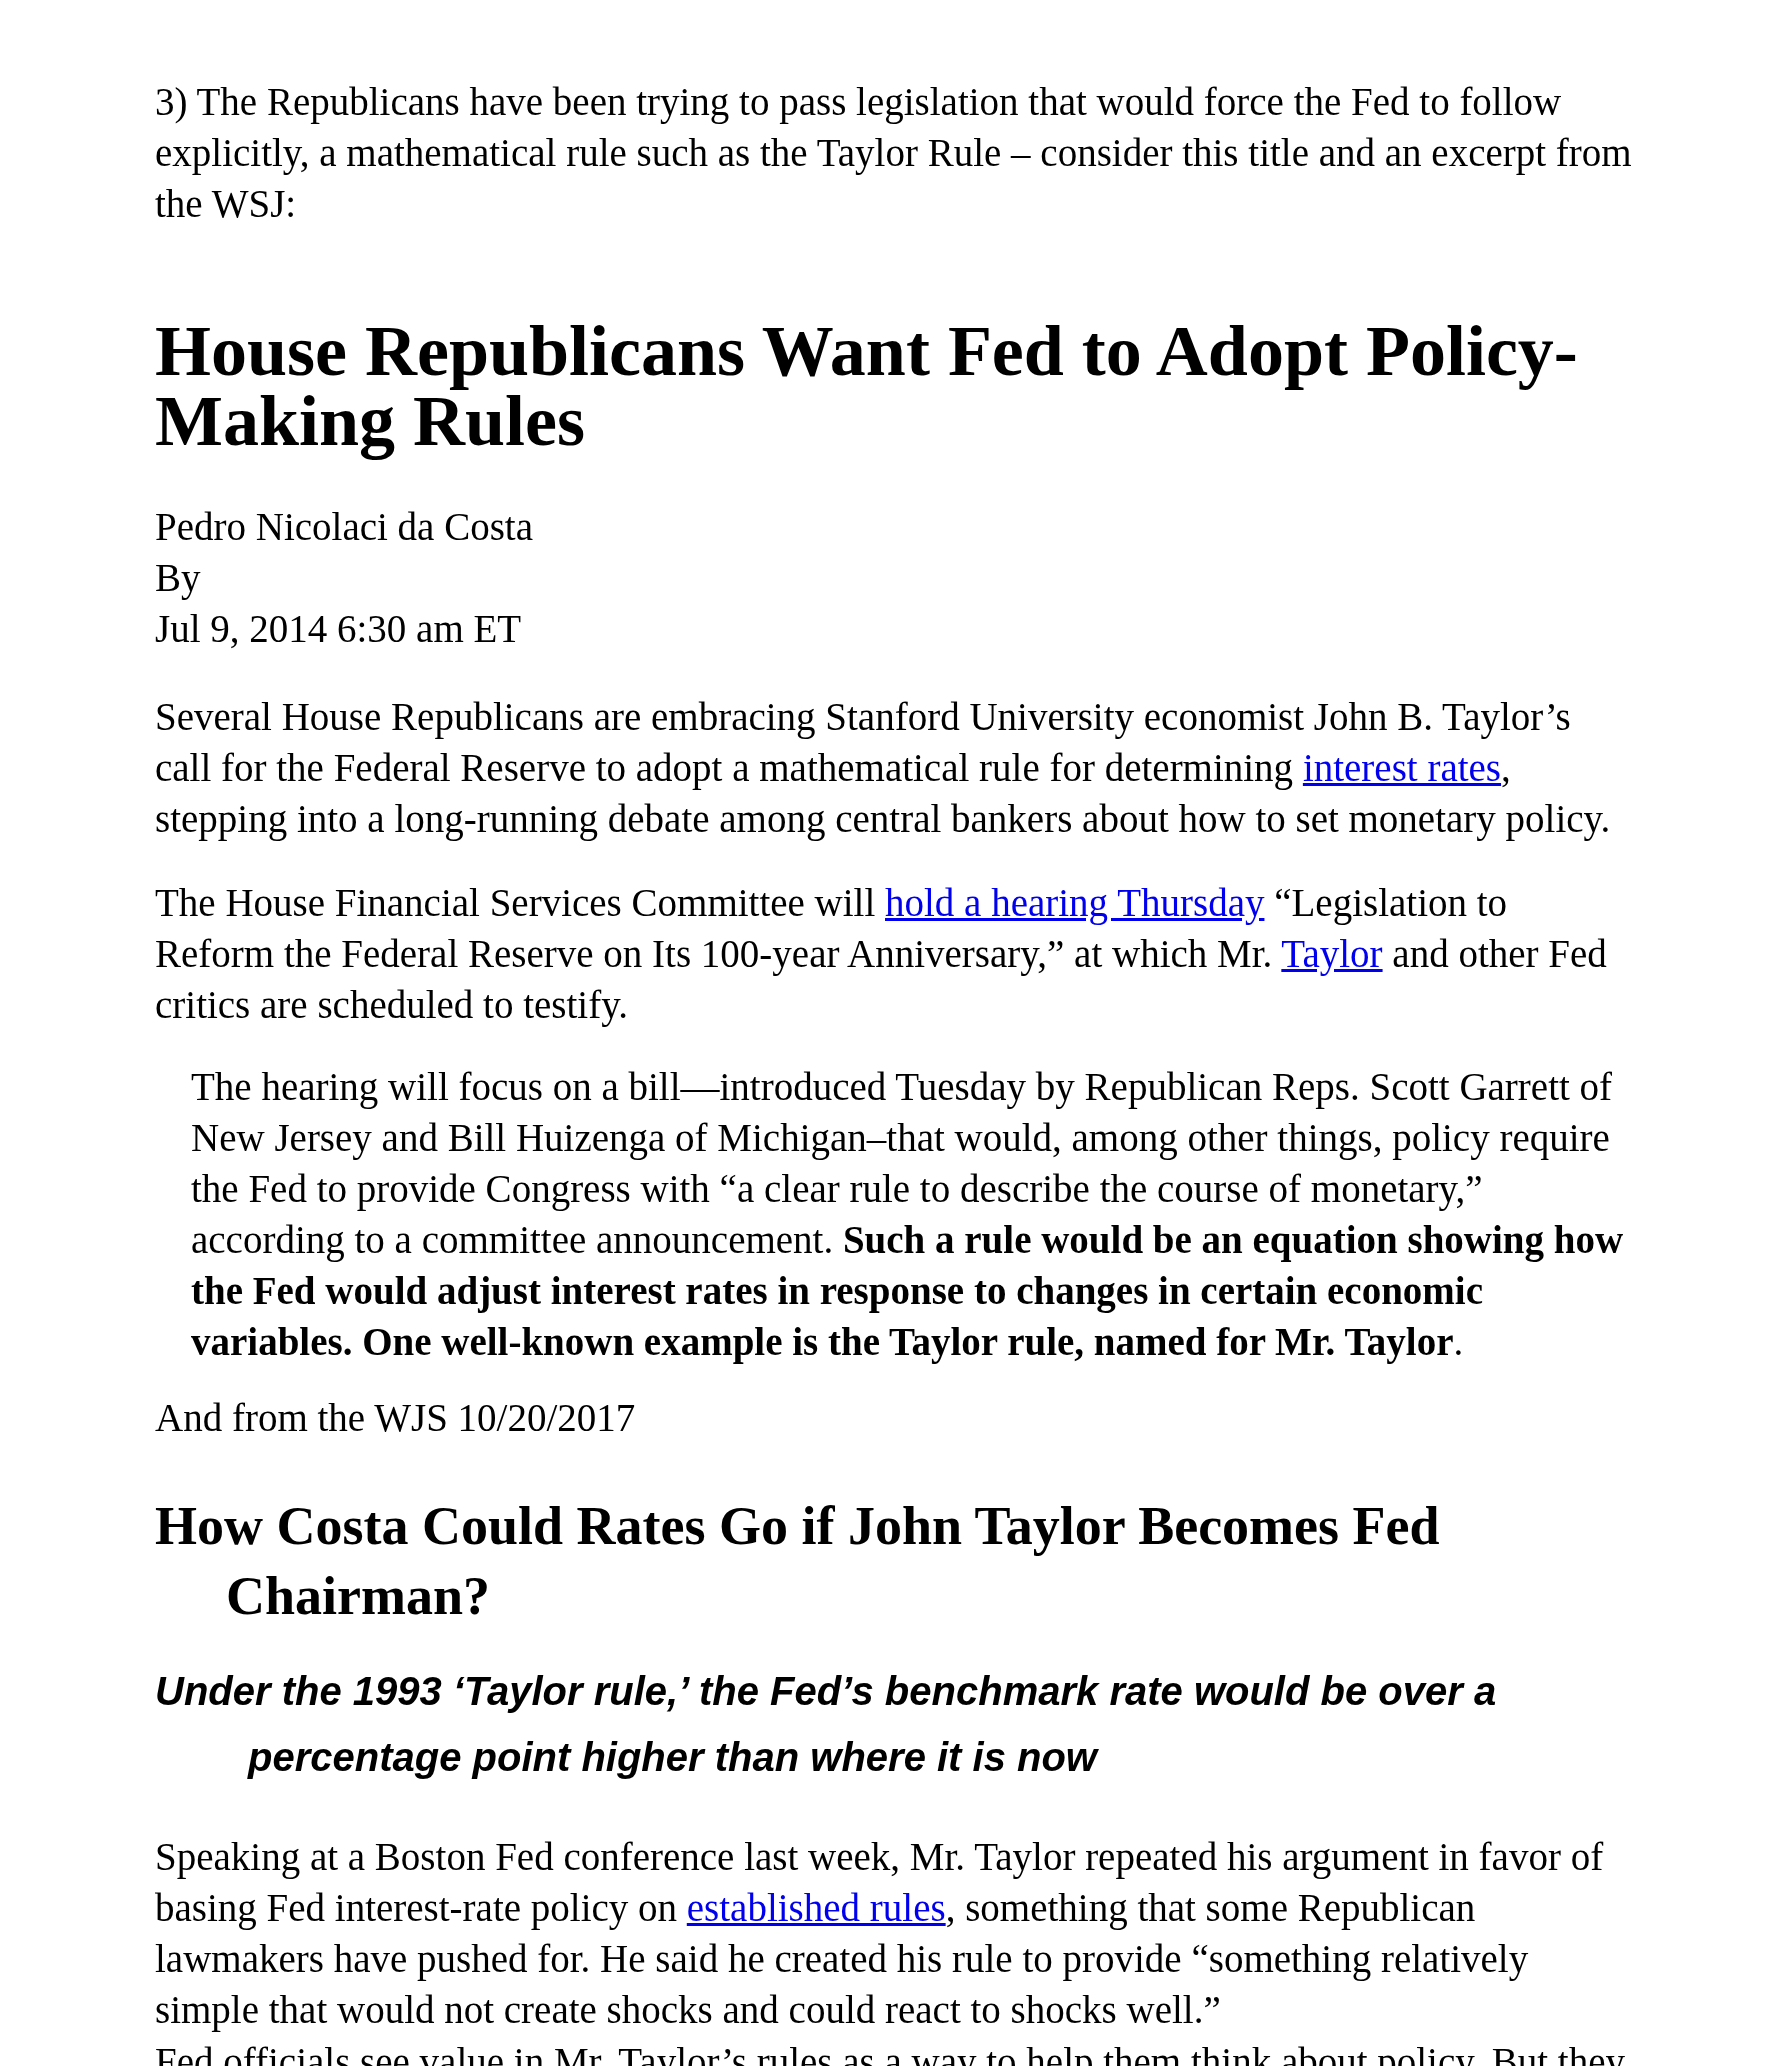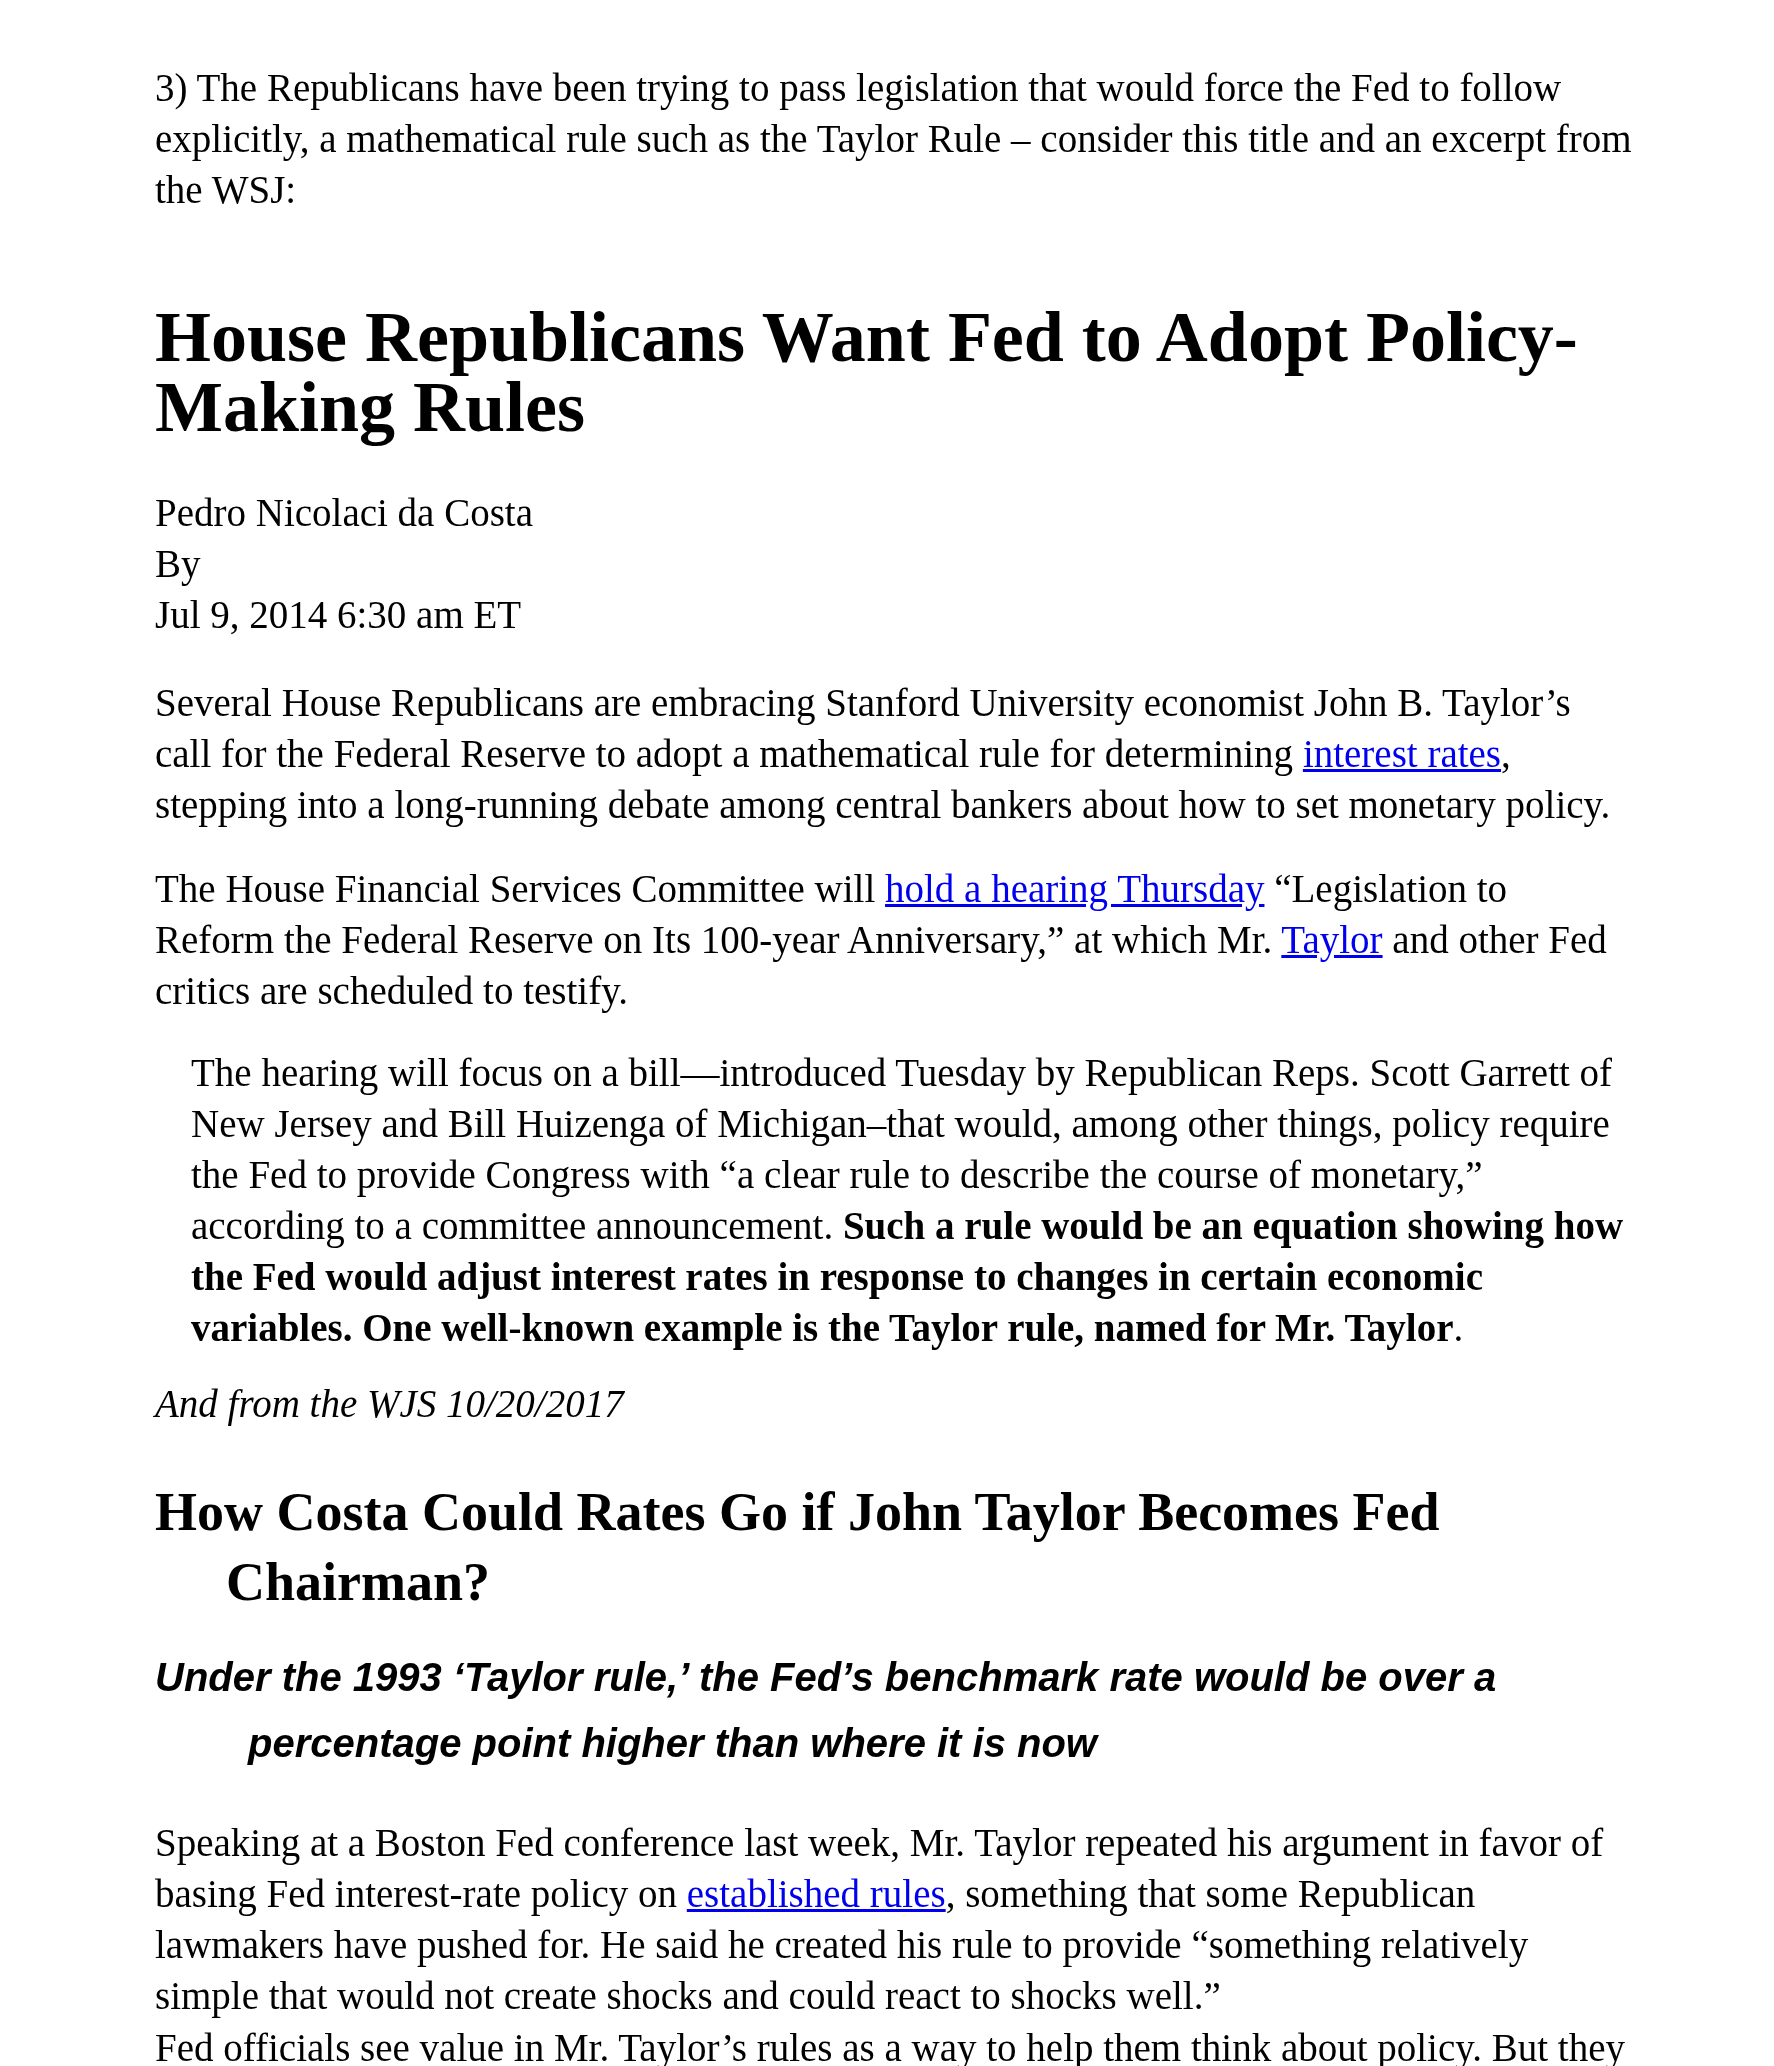--- a/index.html
+++ b/index.html
@@ -19,33 +19,33 @@
     line-height: 51px;
     color: var(--text-color, #000000);
     overflow: hidden;
   }
   p { margin: 0; }
   a {
     color: var(--link-color, #0000EE);
     text-decoration: underline;
     cursor: pointer;
   }
-  .intro            { margin-bottom: 87px; }
+  .intro            { margin-bottom: 87px; margin-top: 14px; }
   h1.headline {
     font-size: 72px;
     line-height: 70px;
     font-weight: bold;
     margin: 0 0 45px 0;
   }
   .byline           { margin-bottom: 37px; }
   .byline div       { line-height: 51px; }
   .p-several        { margin-bottom: 33px; }
   .p-committee      { margin-bottom: 31px; }
   .p-hearing        { margin-bottom: 25px; margin-left: 36px; }
-  .wjs-note         { margin-bottom: 48px; font-style: italic; }
+  .wjs-note         { margin-bottom: 48px; }
   h2.headline2 {
     font-size: 54px;
     line-height: 70px;
     font-weight: bold;
     margin: 0 0 27px 0;
     padding-left: 71px;
     text-indent: -71px;
     max-width: 1446px;
   }
   .subtitle {

